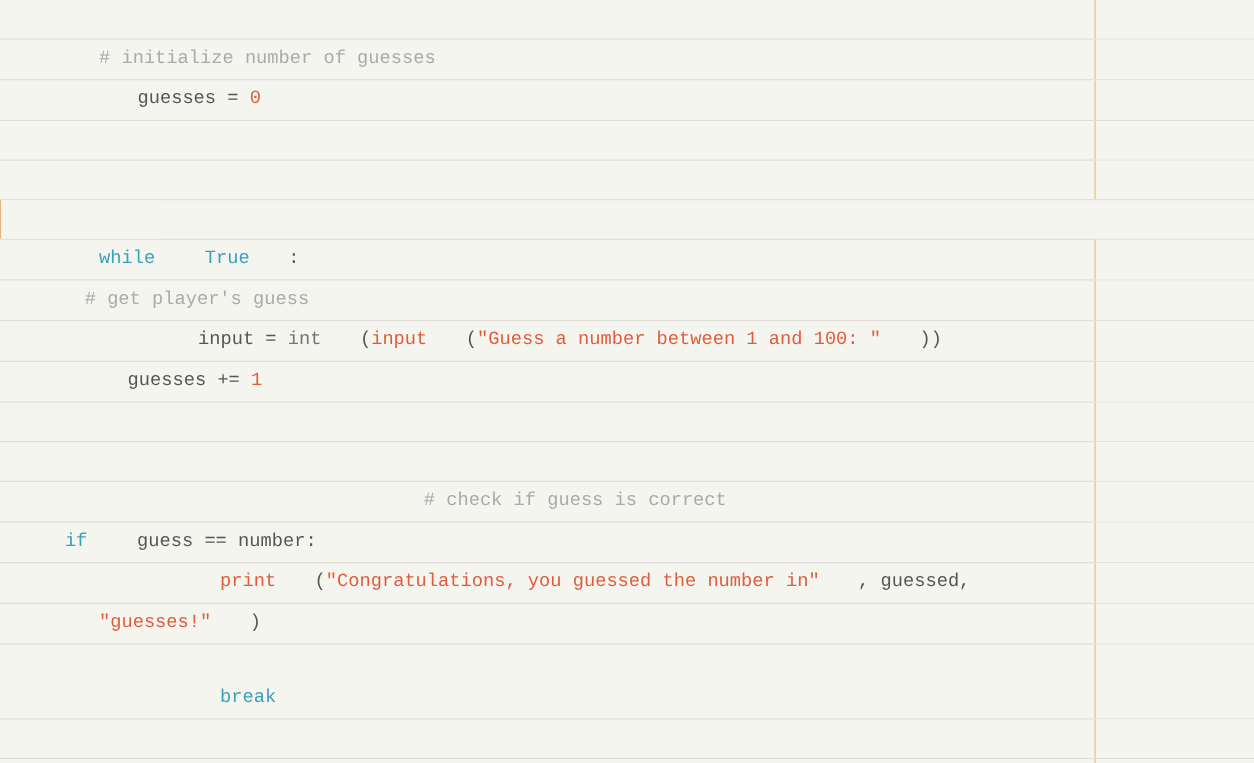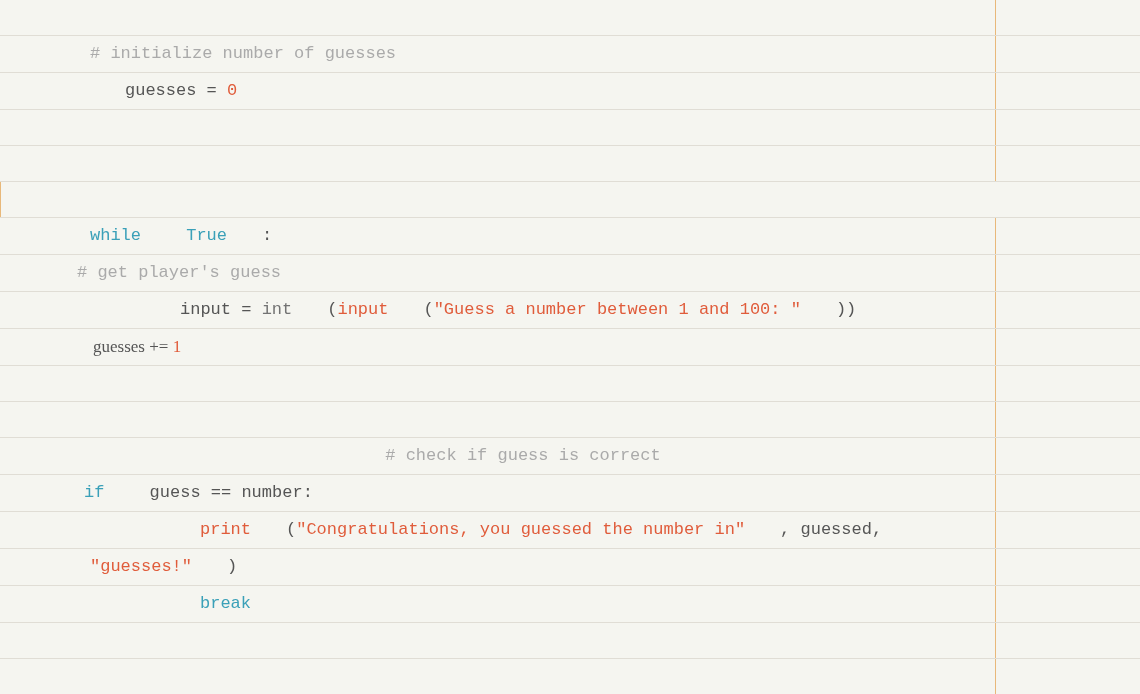--- a/index.html
+++ b/index.html
@@ -110,56 +110,56 @@
       <div class="code-content" style="padding-left: 77px;"><span class="comment"># get player's guess</span></div>
       <div class="right-gutter"></div>
     </div>
 
     <div class="code-line">
       <div class="code-content" style="padding-left: 145px;"><span class="plain">input</span><span class="operator"> = </span><span class="builtin">int</span><span class="plain">(</span><span class="func">input</span><span class="plain">(</span><span class="string">"Guess a number between 1 and 100: "</span><span class="plain">))</span></div>
       <div class="right-gutter"></div>
     </div>
 
     <div class="code-line">
-      <div class="code-content" style="padding-left: 58px; font-family: Liberation Serif, serif;"><span class="plain">guesses</span><span class="operator"> += </span><span class="number">1</span></div>
+      <div class="code-content" style="padding-left: 81px;"><span class="plain">guesses</span><span class="operator"> += </span><span class="number">1</span></div>
       <div class="right-gutter"></div>
     </div>
 
     <div class="code-line blank">
       <div class="code-content"></div>
       <div class="right-gutter"></div>
     </div>
 
     <div class="code-line blank">
       <div class="code-content"></div>
       <div class="right-gutter"></div>
     </div>
 
     <div class="code-line">
       <div class="code-content" style="padding-left: 71px; text-align: center;"><span class="comment"># check if guess is correct</span></div>
       <div class="right-gutter"></div>
     </div>
 
     <div class="code-line">
-      <div class="code-content" style="padding-left: 84px;"><span class="keyword">if</span><span class="plain"> guess == number:</span></div>
+      <div class="code-content" style="padding-left: 59px;"><span class="keyword">if</span><span class="plain"> guess == number:</span></div>
       <div class="right-gutter"></div>
     </div>
 
     <div class="code-line">
       <div class="code-content" style="padding-left: 200px;"><span class="func">print</span><span class="plain">(</span><span class="string">"Congratulations, you guessed the number in"</span><span class="plain">, guessed,</span></div>
       <div class="right-gutter"></div>
     </div>
 
     <div class="code-line">
       <div class="code-content" style="padding-left: 90px;"><span class="string">"guesses!"</span><span class="plain">)</span></div>
       <div class="right-gutter"></div>
     </div>
 
     <div class="code-line">
-      <div class="code-content" style="padding-left: 200px;"><span class="keyword">break</span></div>
+      <div class="code-content" style="padding-left: 200px; margin-top: 31px;"><span class="keyword">break</span></div>
       <div class="right-gutter"></div>
     </div>
 
     <div class="code-line blank">
       <div class="code-content"></div>
       <div class="right-gutter"></div>
     </div>
 
     <div class="code-line blank">
       <div class="code-content"></div>

